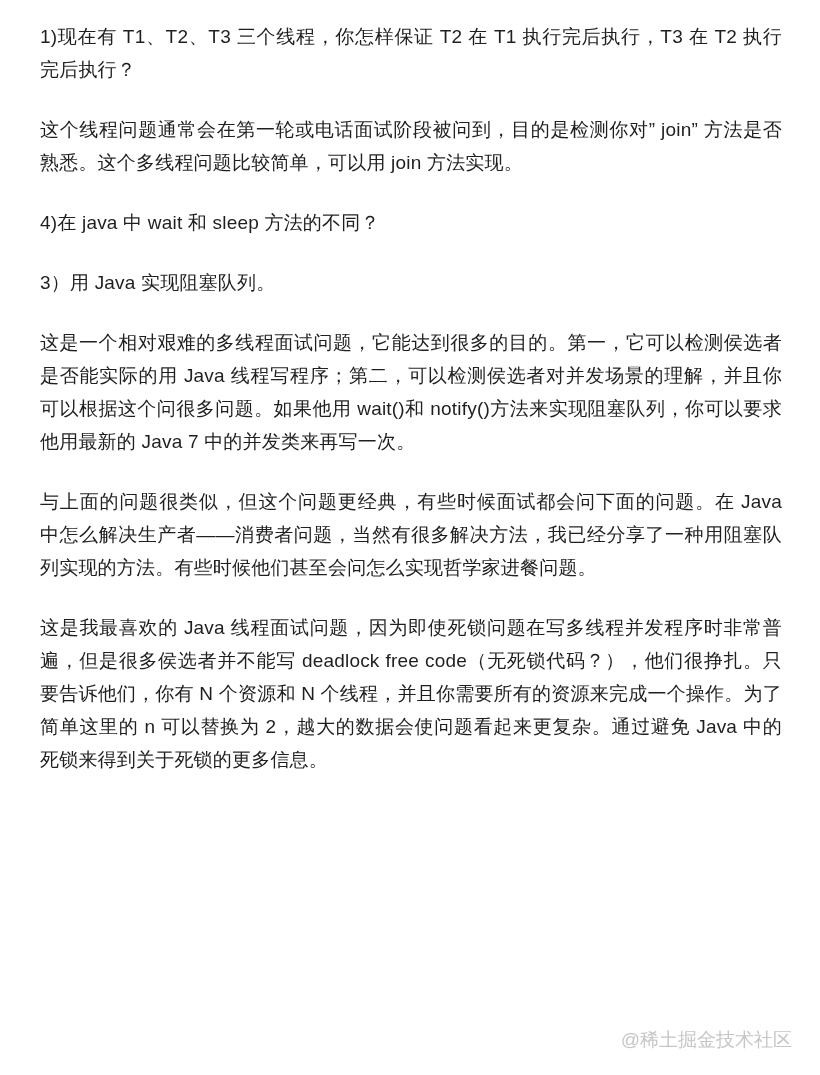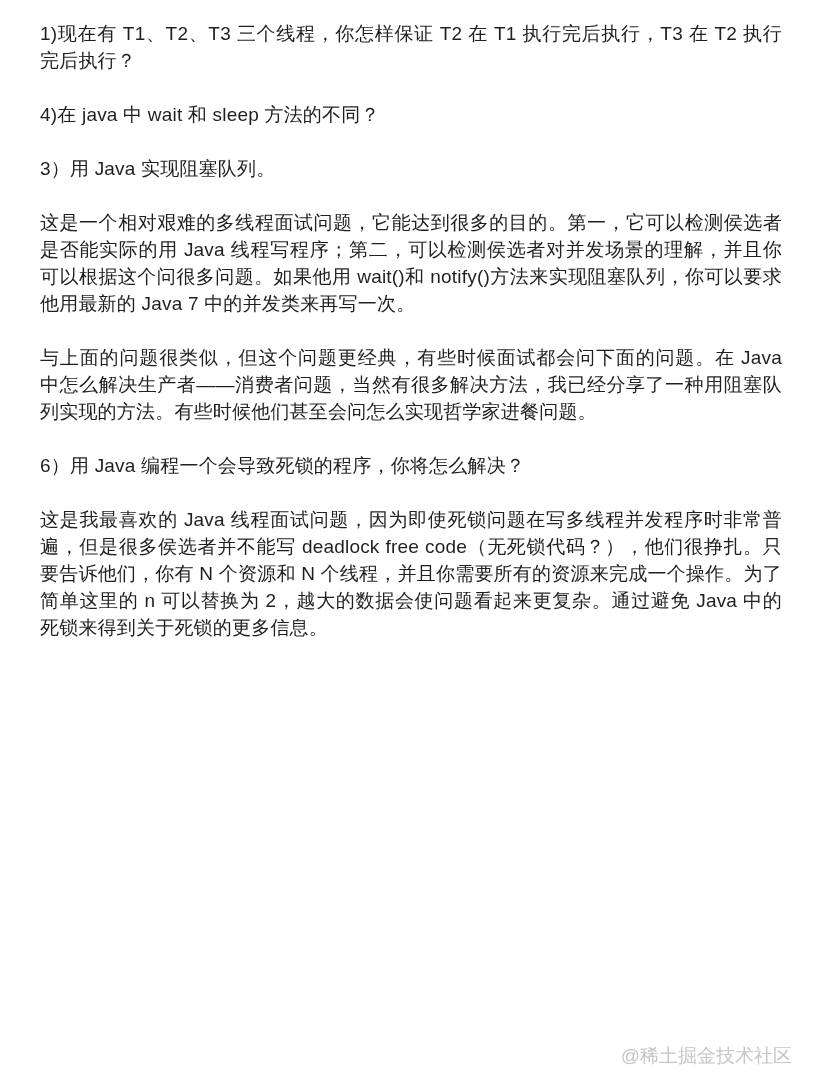--- a/index.html
+++ b/index.html
@@ -12,44 +12,43 @@
     position: relative;
     font-family: "Liberation Sans", "DejaVu Sans", sans-serif;
   }
   .doc {
     padding: 20px 38px 0 40px;
     color: #1f1f1f;
   }
   .doc p {
     margin: 0 0 27px 0;
     font-size: 19px;
-    line-height: 27px;
+    line-height: 33px;
     text-align: justify;
     letter-spacing: 0.2px;
     color: #1f1f1f;
   }
   .doc p:last-child { margin-bottom: 0; }
   .watermark {
     position: absolute;
     right: 28px;
     top: 1030px;
     font-size: 19px;
     line-height: 20px;
     color: #c6c6c6;
     white-space: nowrap;
     pointer-events: none;
-    margin-top: 16px;
   }
 </style>
 </head>
 <body>
 
 <div class="doc">
   <p>1)现在有 T1、T2、T3 三个线程，你怎样保证 T2 在 T1 执行完后执行，T3 在 T2 执行完后执行？</p>
+  <p>这个线程问题通常会在第一轮或电话面试阶段被问到，目的是检测你对” join” 方法是否熟悉。这个多线程问题比较简单，可以用 join 方法实现。</p>
   <p>4)在 java 中 wait 和 sleep 方法的不同？</p>
   <p>3）用 Java 实现阻塞队列。</p>
   <p>这是一个相对艰难的多线程面试问题，它能达到很多的目的。第一，它可以检测侯选者是否能实际的用 Java 线程写程序；第二，可以检测侯选者对并发场景的理解，并且你可以根据这个问很多问题。如果他用 wait()和 notify()方法来实现阻塞队列，你可以要求他用最新的 Java 7 中的并发类来再写一次。</p>
   <p>与上面的问题很类似，但这个问题更经典，有些时候面试都会问下面的问题。在 Java 中怎么解决生产者——消费者问题，当然有很多解决方法，我已经分享了一种用阻塞队列实现的方法。有些时候他们甚至会问怎么实现哲学家进餐问题。</p>
-  <p>6）用 Java 编程一个会导致死锁的程序，你将怎么解决？</p>
   <p>这是我最喜欢的 Java 线程面试问题，因为即使死锁问题在写多线程并发程序时非常普遍，但是很多侯选者并不能写 deadlock  free  code（无死锁代码？），他们很挣扎。只要告诉他们，你有 N 个资源和 N 个线程，并且你需要所有的资源来完成一个操作。为了简单这里的 n 可以替换为 2，越大的数据会使问题看起来更复杂。通过避免 Java 中的死锁来得到关于死锁的更多信息。</p>
 </div>
 
 <div class="watermark">@稀土掘金技术社区</div>
 
 </body></html>

